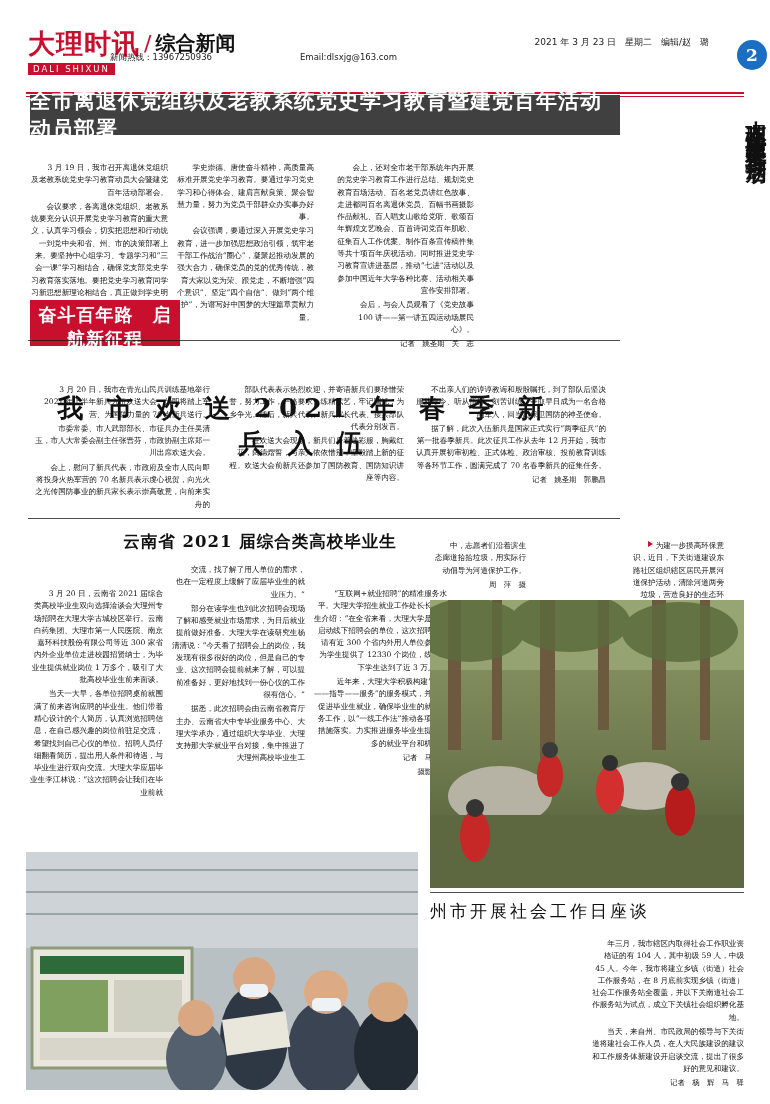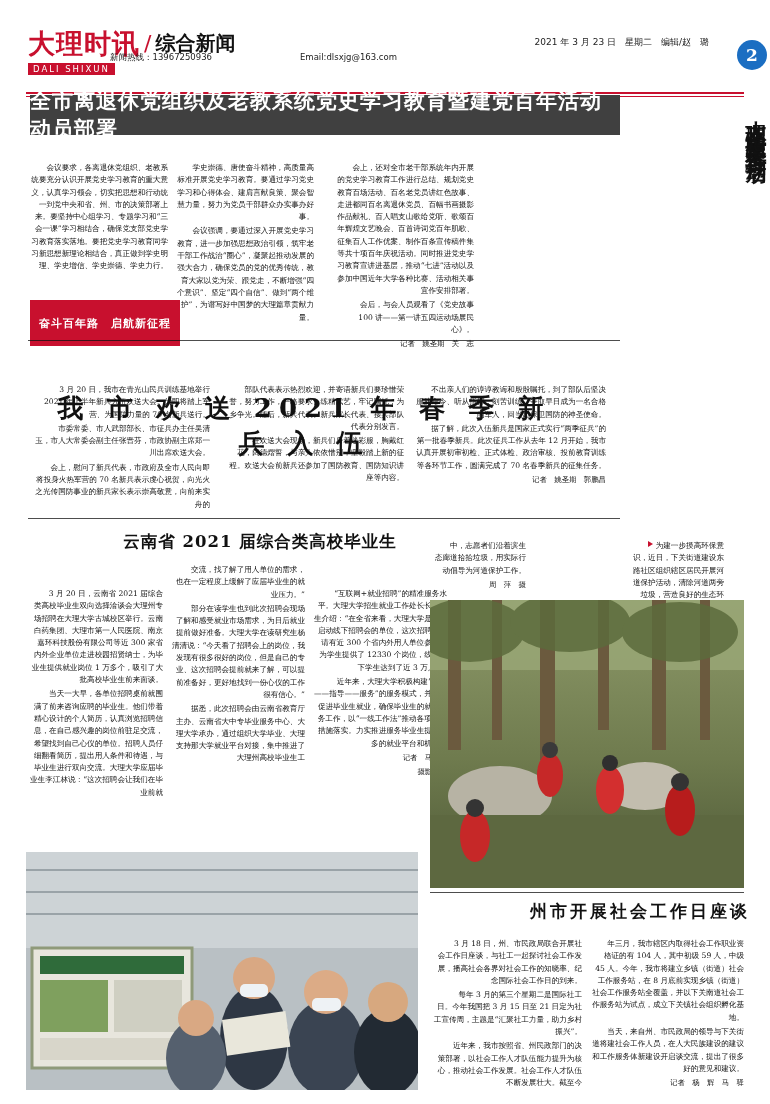--- a/index.html
+++ b/index.html
@@ -29,41 +29,41 @@
     font-family:"DejaVu Serif","Liberation Serif",serif;font-weight:bold;font-size:21px;letter-spacing:1px;
     display:flex;align-items:center;justify-content:center;}
 
   
   .col{position:absolute;font-family:"DejaVu Serif","Liberation Serif",serif;font-size:7.6px;line-height:1.62;color:#111;text-align:justify;}
   .col p{margin:0 0 2px 0;text-indent:2em;text-align:right;}
   .byline{text-align:right;margin-top:3px;font-size:7.4px;}
 
   
   .slogan{position:absolute;left:30px;top:300px;width:150px;height:46px;background:#c8102e;color:#fff;}
-  .slogan .l1{font-family:"DejaVu Serif","Liberation Serif",serif;font-weight:bold;font-size:11px;text-align:center;margin-top:16px;letter-spacing:1px;}
+  .slogan .l1{font-family:"DejaVu Serif","Liberation Serif",serif;font-weight:bold;font-size:18px;text-align:center;margin-top:3px;letter-spacing:1px;}
   .slogan .l2{font-size:8.5px;margin-top:18px;letter-spacing:3px;}
 
   
   .h2line{position:absolute;left:44px;top:352px;width:520px;text-align:center;
     font-family:"DejaVu Serif","Liberation Serif",serif;font-weight:bold;font-size:26px;letter-spacing:7px;color:#111;margin-top:39px;}
   .sep{position:absolute;height:1px;background:#111;opacity:.75;}
 
   
   .h3box{position:absolute;left:30px;top:530px;width:460px;text-align:center;
     font-family:"DejaVu Serif","Liberation Serif",serif;font-weight:bold;font-size:16.5px;line-height:1.5;letter-spacing:1px;color:#111;}
 
   
   .photo{position:absolute;overflow:hidden;background:#6f7b55;}
 
   
   .tri{display:inline-block;width:0;height:0;border-left:5px solid #c8102e;border-top:3px solid transparent;border-bottom:3px solid transparent;margin-right:3px;vertical-align:1px;}
 
   
-  .h4box{position:absolute;left:430px;top:900px;width:320px;text-align:right;
-    font-family:"DejaVu Serif","Liberation Serif",serif;font-weight:bold;font-size:17px;letter-spacing:3px;color:#111;}
+  .h4box{position:absolute;left:430px;top:900px;width:320px;text-align:left;
+    font-family:"DejaVu Serif","Liberation Serif",serif;font-weight:normal;font-size:17px;letter-spacing:3px;color:#111;}
 </style>
 </head>
 <body>
 
 <div class="page">
 
   <div class="masthead">
     <div>
       <span class="logo-cn">大理</span><span class="logo-cn blue">时讯</span><span class="logo-slash">/</span><span class="logo-sec">综合新闻</span>
     </div>
@@ -74,20 +74,21 @@
   <div class="dateline">2021 年 3 月 23 日　星期二　编辑/赵　璐</div>
   <div class="pagenum">2</div>
   <div class="rule-top"></div>
   <div class="rule-top2"></div>
 
   <div class="vtitle">大理州全民反诈集中宣传行动启动</div>
 
   <div class="mainhead">全市离退休党组织及老教系统党史学习教育暨建党百年活动动员部署</div>
 
   <div class="col" style="left:30px;top:162px;width:138px;height:135px;">
+    <p>3 月 19 日，我市召开离退休党组织及老教系统党史学习教育动员大会暨建党百年活动部署会。</p>
     <p>会议要求，各离退休党组织、老教系统要充分认识开展党史学习教育的重大意义，认真学习领会，切实把思想和行动统一到党中央和省、州、市的决策部署上来。要坚持中心组学习、专题学习和“三会一课”学习相结合，确保党支部党史学习教育落实落地。要把党史学习教育同学习新思想新理论相结合，真正做到学史明理、学史增信、学史崇德、学史力行。</p>
   </div>
   <div class="col" style="left:176px;top:162px;width:138px;">
     <p>学史崇德、唐使奋斗精神，高质量高标准开展党史学习教育。要通过学习党史学习和心得体会、建肩言献良策、聚会智慧力量，努力为党员干部群众办实事办好事。</p>
     <p>会议强调，要通过深入开展党史学习教育，进一步加强思想政治引领，筑牢老干部工作战治“圈心”，凝聚起推动发展的强大合力，确保党员的党的优秀传统，教育大家以党为荣、跟党走，不断增强“四个意识”、坚定“四个自信”、做到“两个维护”，为谱写好中国梦的大理篇章贡献力量。</p>
   </div>
   <div class="col" style="left:336px;top:162px;width:138px;">
     <p>会上，还对全市老干部系统年内开展的党史学习教育工作进行总结、规划党史教育百场活动、百名老党员讲红色故事、走进都同百名离退休党员、百幅书画摄影作品献礼、百人唱支山歌给党听、歌颂百年辉煌文艺晚会、百首诗词党百年肌歌、征集百人工作优案、制作百条宣传稿件集等共十项百年庆祝活动。同时推进党史学习教育宣讲进基层，推动“七进”活动以及参加中国近年大学各种比赛、活动相关事宜作安排部署。</p>
     <p>会后，与会人员观看了《党史故事 100 讲——第一讲五四运动场展民心》。</p>
     <p class="byline">记者　姚圣期　关　志</p>
@@ -189,25 +190,20 @@
         <ellipse cx="45" cy="236" rx="15" ry="26" fill="#c62828"></ellipse>
         <circle cx="45" cy="208" r="9" fill="#343434"></circle>
       </g>
     </svg>
   </div>
 
   <div class="h4box">州市开展社会工作日座谈</div>
 
   <div class="sep" style="left:430px;top:892px;width:314px;"></div>
 
-  <div class="col" style="left:432px;top:938px;width:150px;">
-    <p>3 月 18 日，州、市民政局联合开展社会工作日座谈，与社工一起探讨社会工作发展，播高社会各界对社会工作的知晓率、纪念国际社会工作日的到来。</p>
-    <p>每年 3 月的第三个星期二是国际社工日。今年我国把 3 月 15 日至 21 日定为社工宣传周，主题是“汇聚社工力量，助力乡村振兴”。</p>
-    <p>近年来，我市按照省、州民政部门的决策部署，以社会工作人才队伍能力提升为核心，推动社会工作发展。社会工作人才队伍不断发展壮大。截至今</p>
-  </div>
   <div class="col" style="left:592px;top:938px;width:152px;">
     <p>年三月，我市辖区内取得社会工作职业资格证的有 104 人，其中初级 59 人，中级 45 人。今年，我市将建立乡镇（街道）社会工作服务站，在 8 月底前实现乡镇（街道）社会工作服务站全覆盖，并以下关南道社会工作服务站为试点，成立下关镇社会组织孵化基地。</p>
     <p>当天，来自州、市民政局的领导与下关街道将建社会工作人员，在人大民族建设的建议和工作服务体新建设开启谈交流，提出了很多好的意见和建议。</p>
     <p class="byline">记者　杨　辉　马　驿</p>
   </div>
 
   <div class="photo" style="left:26px;top:852px;width:392px;height:238px;background:#9aa3aa;">
     <svg width="392" height="238" viewBox="0 0 392 238">
       <rect width="392" height="238" fill="#b9c0c4"></rect>
       <rect y="0" width="392" height="96" fill="#cdd3d6"></rect>

